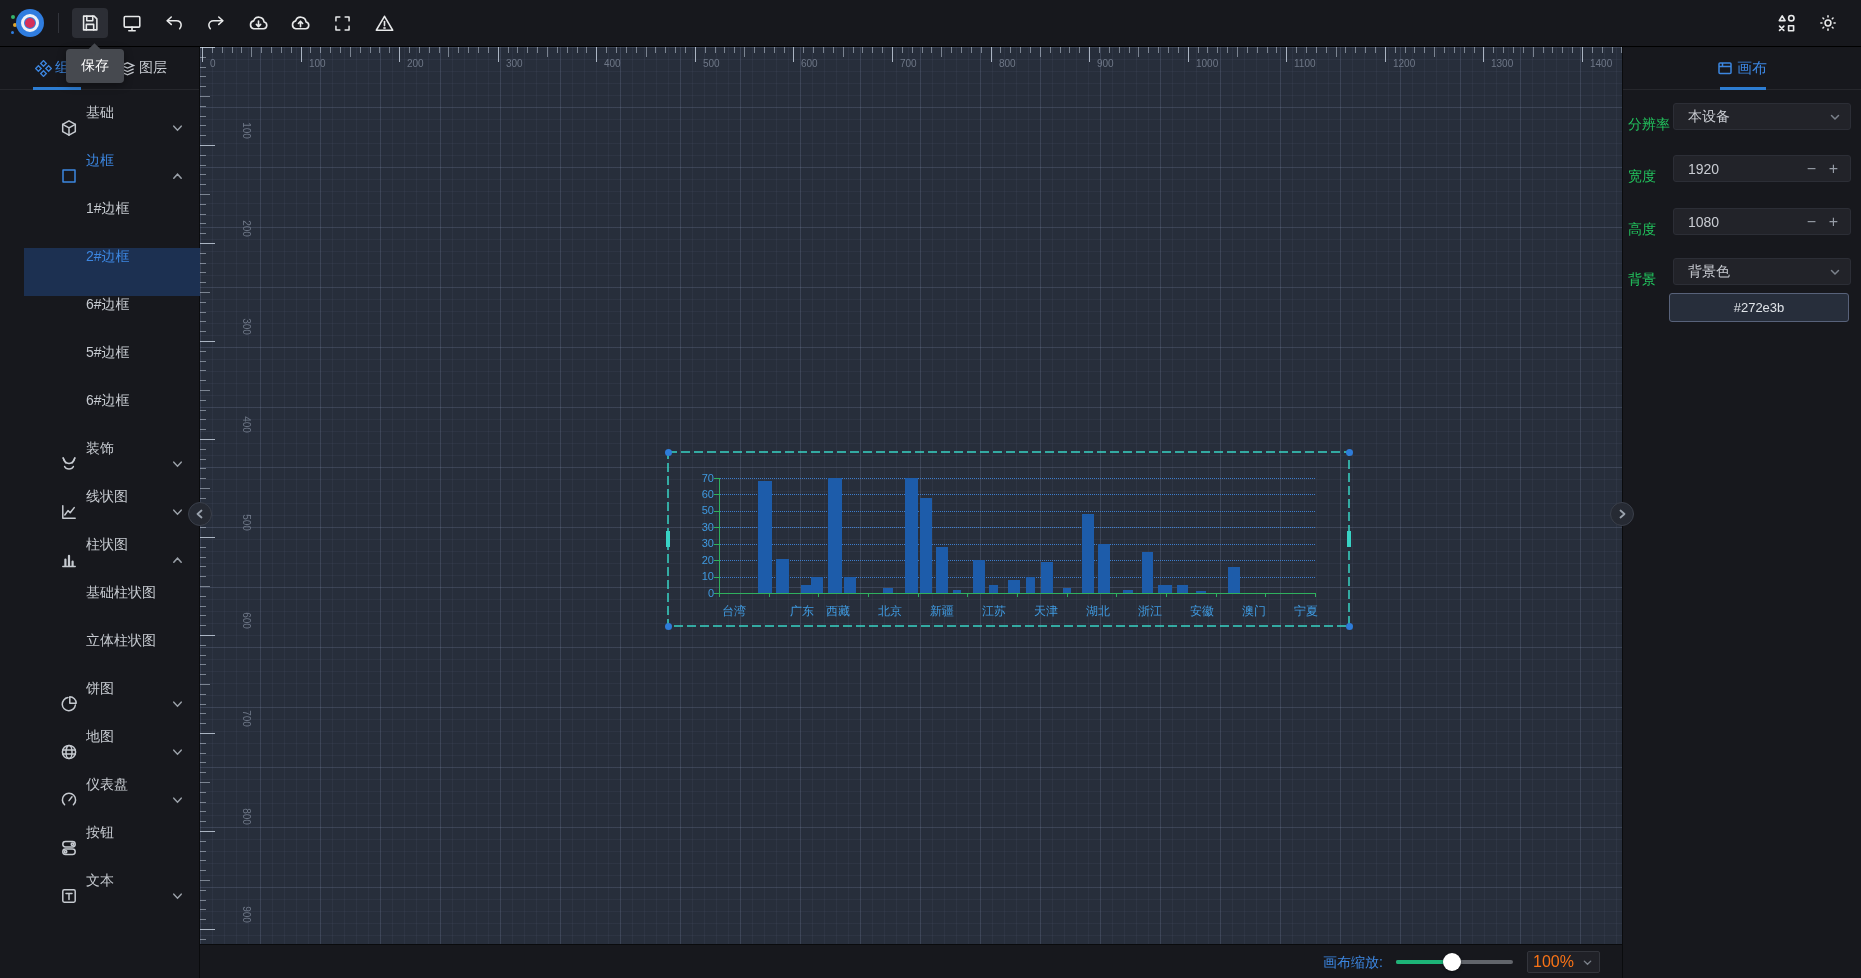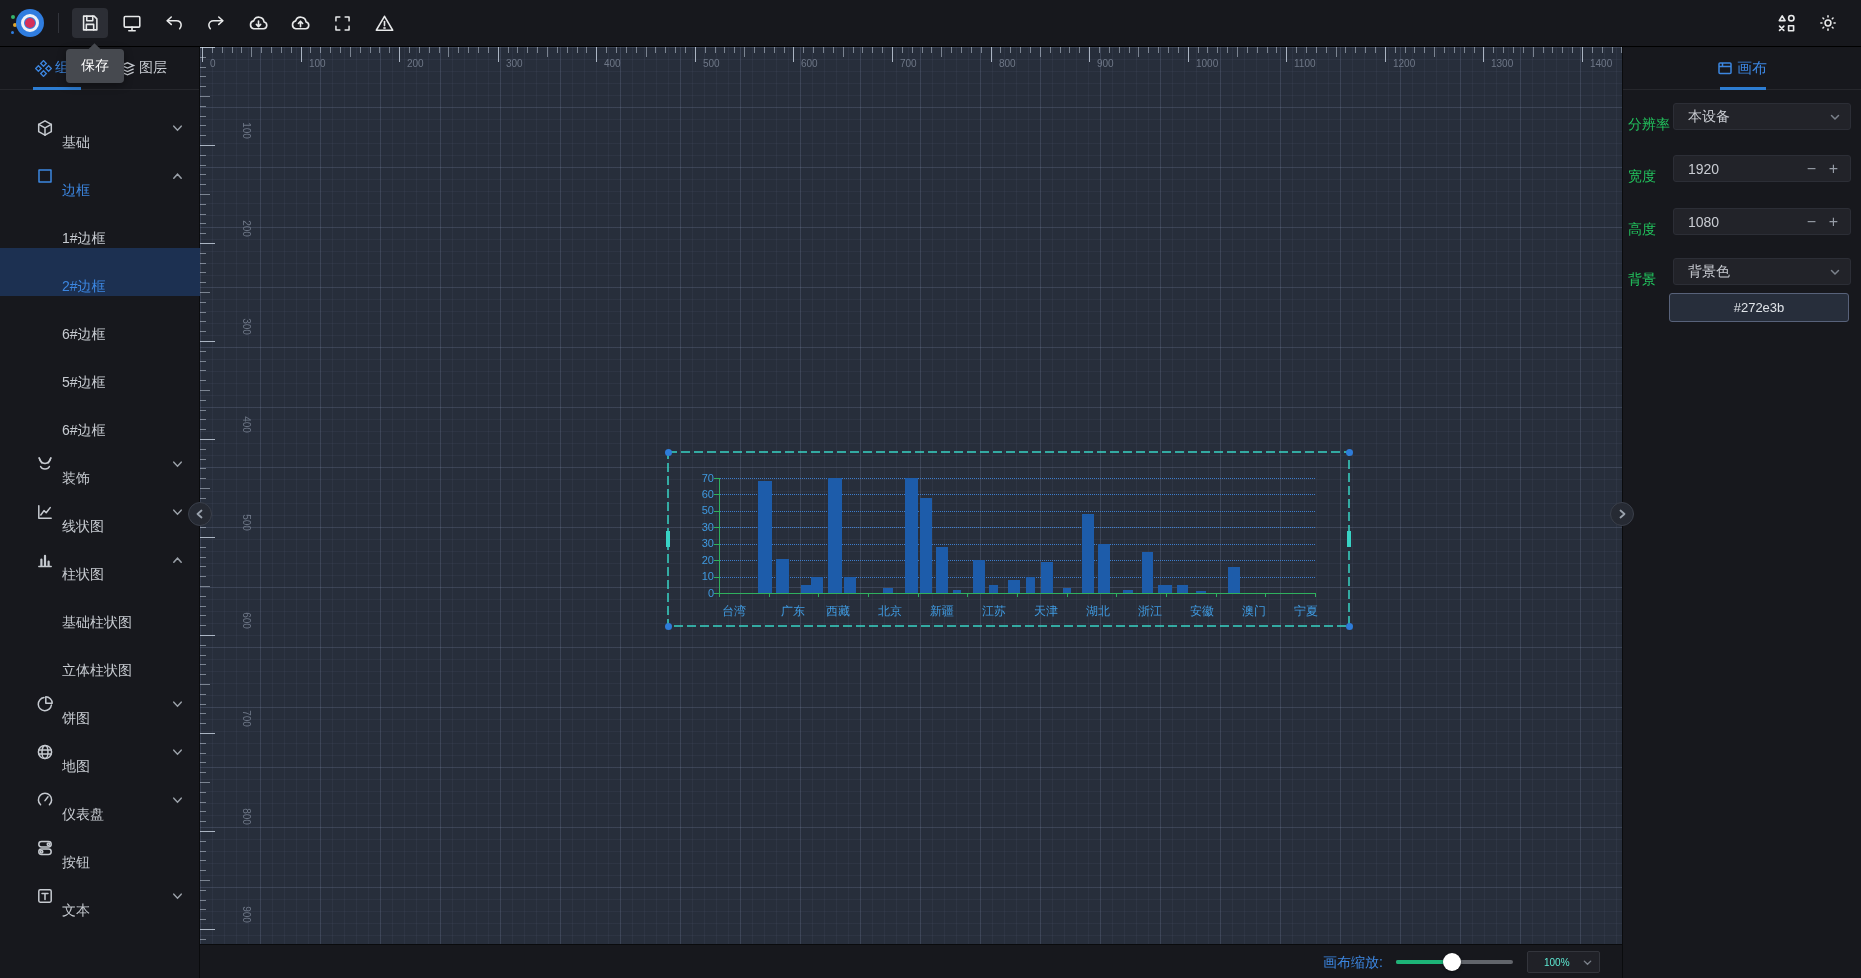--- a/index.html
+++ b/index.html
@@ -36,21 +36,21 @@
   
   .sidebar { position:absolute; left:0; top:47px; width:200px; height:931px; background:#17181d;
              border-right:1px solid #0a0b0d; z-index:20; }
   .side-tabs { position:relative; height:43px; display:flex; align-items:center; border-bottom:1px solid #26272c; }
   .side-tab { display:flex; align-items:center; gap:3px; cursor:pointer; font-size:14px; color:#c6cad0; }
   .side-tab.one { margin-left:35px; } .side-tab.two { margin-left:36px; }
   .side-tab.active { color:#3c86e0; }
   .side-tab svg { stroke:currentColor; fill:none; stroke-width:1.4; }
   .tab-underline { position:absolute; left:33px; top:40px; width:48px; height:3px; background:#2d7dd2; }
   .side-items { position:absolute; left:0; top:57px; width:200px; }
-  .srow { position:relative; height:48px; display:flex; align-items:flex-end; cursor:pointer; }
+  .srow { position:relative; height:48px; display:flex; align-items:flex-start; cursor:pointer;margin-left:24px; }
   .srow .sicon { position:absolute; left:36px; top:50%; transform:translateY(-50%); display:flex; color:#c6cad0; }
   .srow .sicon svg { stroke:currentColor; fill:none; stroke-width:1.5; stroke-linecap:round; stroke-linejoin:round; }
   .srow .slabel { margin-left:62px; }
   .srow .schev { position:absolute; right:16px; top:50%; transform:translateY(-50%); display:flex; }
   .srow .schev svg { stroke:#9aa0a8; fill:none; stroke-width:1.6; stroke-linecap:round; }
   .srow.blue .slabel, .srow.blue .sicon { color:#3c86e0; }
   .srow.selected { background:#1c3051; }
   .srow.selected .slabel { color:#3c86e0; }
 
   
@@ -114,21 +114,21 @@
   .bottombar { position:absolute; left:200px; top:944px; width:1422px; height:34px; background:#17181d;
                border-top:1px solid #0a0b0d; z-index:25; }
   .zoom-label { position:absolute; left:1123px; top:0; height:34px; line-height:34px; color:#3c86e0; font-size:14px; }
   .slider { position:absolute; left:1196px; top:15px; width:117px; height:4px; border-radius:2px;
             background:#62656b; cursor:pointer; }
   .slider .fill { position:absolute; left:0; top:0; height:4px; border-radius:2px; background:#1db478; }
   .slider .thumb { position:absolute; top:-7px; width:18px; height:18px; border-radius:50%; background:#fff;
                    box-shadow:0 1px 3px rgba(0,0,0,.5); }
   .zoom-select { position:absolute; left:1327px; top:6px; width:73px; height:22px; background:#202127;
                  border:1px solid #33353c; border-radius:2px; display:flex; align-items:center; cursor:pointer; }
-  .zoom-select span { margin-left:16px; font-size:10px; color:#5eead4; }
+  .zoom-select span { margin-left:5px; font-size:16px; color:#f97316; }
   .zoom-select .pchev { position:absolute; right:6px; display:flex; }
 </style>
 </head>
 <body>
 
 <div id="app">
 
   <div class="topbar">
     <div class="logo">
       <span class="d1"></span>
@@ -750,21 +750,21 @@
           <div class="bar" style="left:395px;top:136.07142857142858px;width:8px;height:4.928571428571429px"></div>
           <div class="bar" style="left:414px;top:62.14285714285714px;width:12px;height:78.85714285714286px"></div>
           <div class="bar" style="left:430px;top:91.71428571428572px;width:12px;height:49.285714285714285px"></div>
           <div class="bar" style="left:455px;top:137.71428571428572px;width:10px;height:3.2857142857142856px"></div>
           <div class="bar" style="left:474px;top:99.92857142857143px;width:11px;height:41.07142857142857px"></div>
           <div class="bar" style="left:490px;top:132.78571428571428px;width:14px;height:8.214285714285714px"></div>
           <div class="bar" style="left:509px;top:132.78571428571428px;width:11px;height:8.214285714285714px"></div>
           <div class="bar" style="left:528px;top:138.53571428571428px;width:10px;height:2.4642857142857144px"></div>
           <div class="bar" style="left:560px;top:114.71428571428572px;width:12px;height:26.285714285714285px"></div>
           <div class="xlab" style="left:40px;top:151px">台湾</div>
-          <div class="xlab" style="left:99px;top:151px">广东</div>
+          <div class="xlab" style="left:108px;top:151px">广东</div>
           <div class="xlab" style="left:144px;top:151px">西藏</div>
           <div class="xlab" style="left:196px;top:151px">北京</div>
           <div class="xlab" style="left:248px;top:151px">新疆</div>
           <div class="xlab" style="left:300px;top:151px">江苏</div>
           <div class="xlab" style="left:352px;top:151px">天津</div>
           <div class="xlab" style="left:404px;top:151px">湖北</div>
           <div class="xlab" style="left:456px;top:151px">浙江</div>
           <div class="xlab" style="left:508px;top:151px">安徽</div>
           <div class="xlab" style="left:560px;top:151px">澳门</div>
           <div class="xlab" style="left:612px;top:151px">宁夏</div>

